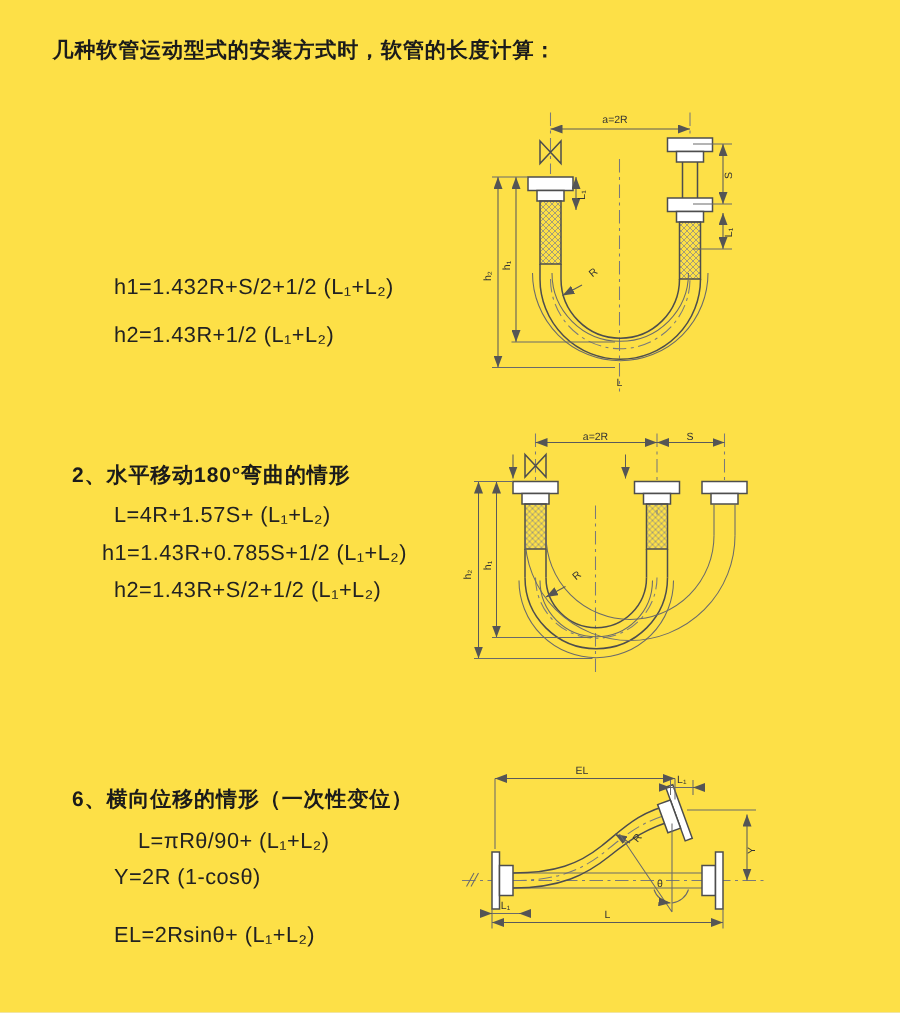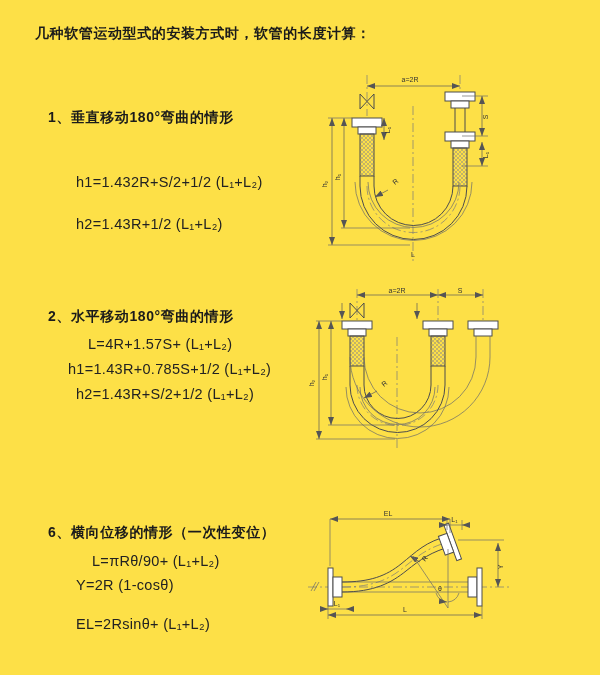--- a/index.html
+++ b/index.html
@@ -20,22 +20,21 @@
   svg .fl{fill:#ffffff;stroke:#4d4d4d;stroke-width:1;}
   svg text{fill:#333;font-size:7px;font-family:"Liberation Sans","DejaVu Sans",sans-serif;}
 </style>
 </head>
 <body>
 
 <div class="page">
 
   <div class="abs title" style="left:35px;top:25px;">几种软管运动型式的安装方式时，软管的长度计算：</div>
 
-  <div class="abs heading" style="left:48px;top:109px;">1、垂直移动180°弯曲的情形</div>
-  <div class="abs formula" style="left:76px;top:174px;text-align:center;">h1=1.432R+S/2+1/2 (L₁+L₂)</div>
+  <div class="abs formula" style="left:76px;top:184px;text-align:center;">h1=1.432R+S/2+1/2 (L₁+L₂)</div>
   <div class="abs formula" style="left:76px;top:192px;margin-top:24px;">h2=1.43R+1/2 (L₁+L₂)</div>
 
   <svg class="abs" style="left:310px;top:70px;" width="285" height="195" viewBox="0 0 285 195">
     <defs>
       <pattern id="hp1" width="4" height="4" patternUnits="userSpaceOnUse">
         <path d="M0,4 L4,0 M0,0 L4,4" stroke="#888" stroke-width="0.5"></path>
       </pattern>
       <marker id="ar1" markerWidth="9" markerHeight="6" refX="8" refY="3" orient="auto-start-reverse" markerUnits="userSpaceOnUse">
         <path d="M0,0 L8,3 L0,6 Z" fill="#555"></path>
       </marker>
@@ -83,21 +82,21 @@
       <text x="30" y="107" transform="rotate(-90 30 107)" text-anchor="middle">h₁</text>
       <text x="80" y="60" font-size="6" transform="rotate(-90 80 60)" text-anchor="middle">L₁</text>
       <text x="178" y="47" transform="rotate(-90 178 47)" text-anchor="middle">S</text>
       <text x="178" y="85" font-size="6" transform="rotate(-90 178 85)" text-anchor="middle">L₁</text>
       <text x="85" y="115" font-size="8" transform="rotate(-40 85 115)">R</text>
       <text x="103" y="187" font-size="9" text-anchor="middle">L</text>
     </g>
   </svg>
 
   <div class="abs heading" style="left:48px;top:308px;">2、水平移动180°弯曲的情形</div>
-  <div class="abs formula" style="left:76px;top:336px;margin-left:12px;">L=4R+1.57S+ (L₁+L₂)</div>
+  <div class="abs formula" style="left:76px;top:336px;">L=4R+1.57S+ (L₁+L₂)</div>
   <div class="abs formula" style="left:68px;top:361px;">h1=1.43R+0.785S+1/2 (L₁+L₂)</div>
   <div class="abs formula" style="left:76px;top:386px;">h2=1.43R+S/2+1/2 (L₁+L₂)</div>
 
   <svg class="abs" style="left:305px;top:285px;" width="300" height="175" viewBox="0 0 300 175">
     <defs>
       <pattern id="hp2" width="4" height="4" patternUnits="userSpaceOnUse">
         <path d="M0,4 L4,0 M0,0 L4,4" stroke="#888" stroke-width="0.5"></path>
       </pattern>
       <marker id="ar2" markerWidth="9" markerHeight="6" refX="8" refY="3" orient="auto-start-reverse" markerUnits="userSpaceOnUse">
         <path d="M0,0 L8,3 L0,6 Z" fill="#555"></path>

